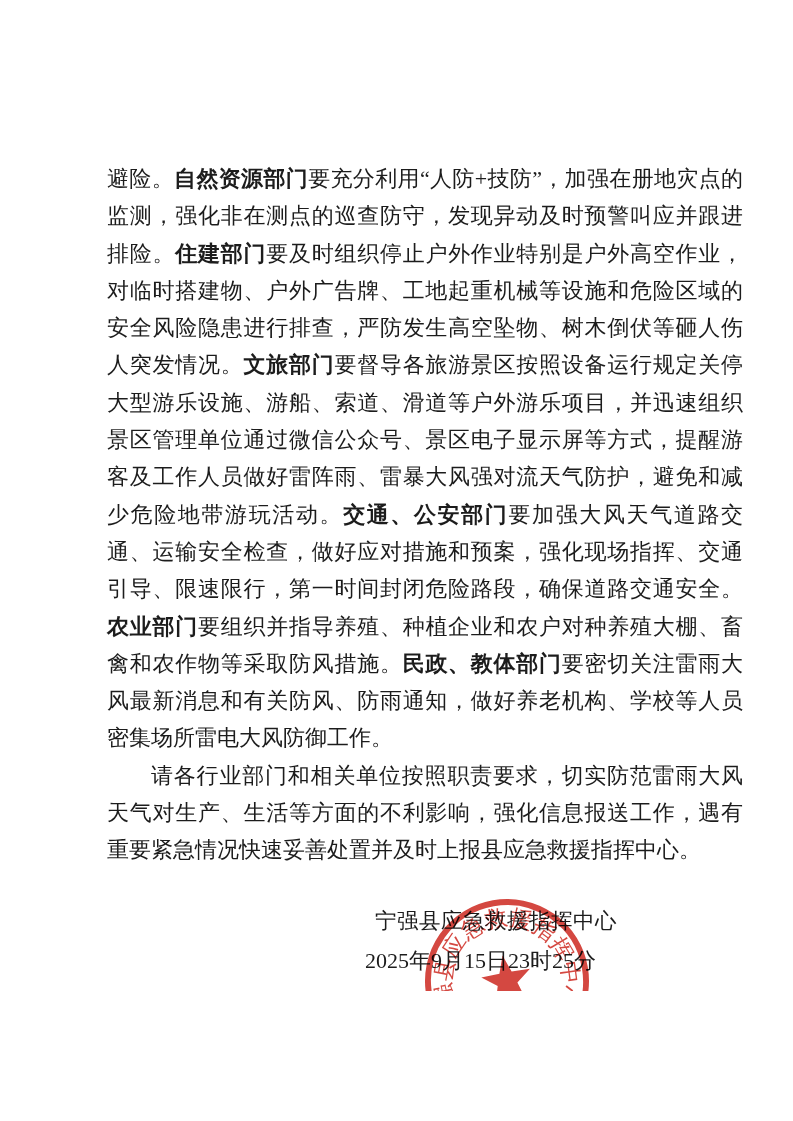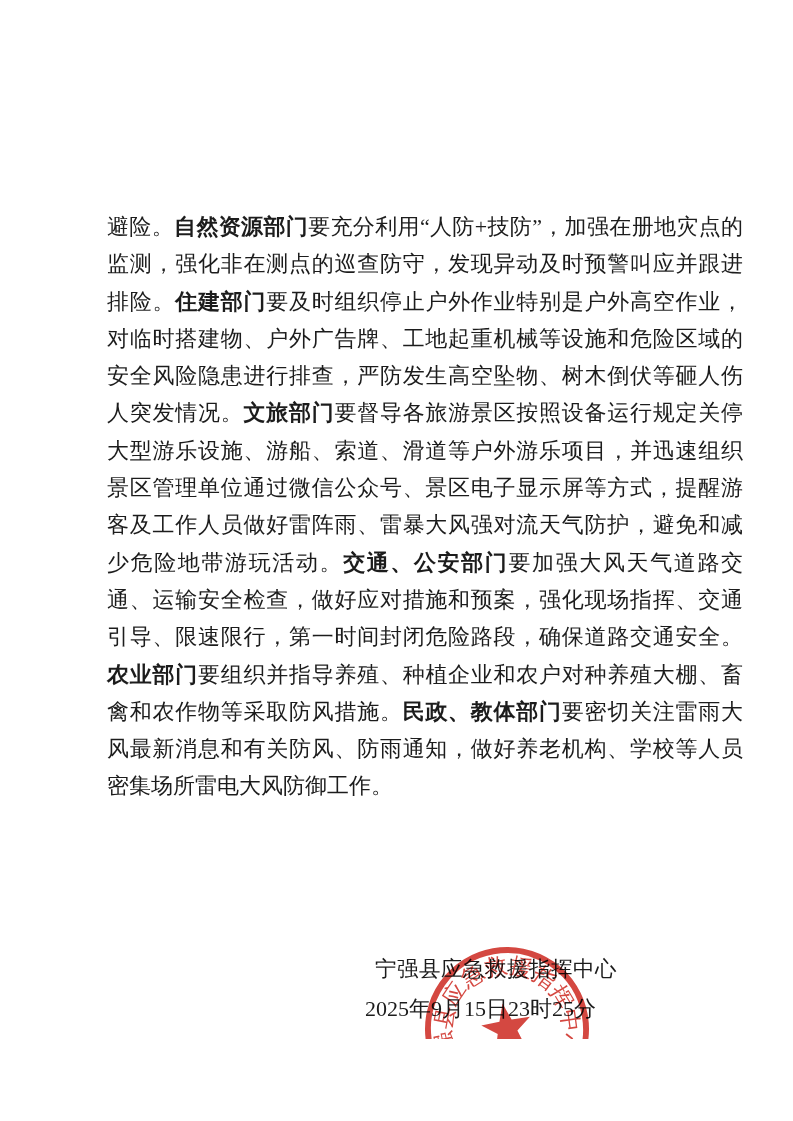--- a/index.html
+++ b/index.html
@@ -8,21 +8,20 @@
     background: #ffffff;
   }
   .sheet {
     position: relative;
     width: 793px;
     height: 991px;
     background: #ffffff;
     overflow: hidden;
     font-family: "Liberation Serif", "DejaVu Serif", serif;
     color: #1c1c1c;
-    margin-top: 48px;
   }
   .doc-body {
     position: absolute;
     left: 107px;
     top: 160px;
     width: 636px;
     font-size: 22px;
     line-height: 37.3px;
     text-align: justify;
     text-justify: inter-character;
@@ -71,20 +70,21 @@
     white-space: nowrap;
   }
 </style>
 </head>
 <body>
 
 <div class="sheet">
 
   <div class="doc-body">
       <p><span>避险。</span><b>自然资源部门</b><span>要充分利用“人防+技防”，加强在册地灾点的监测，强化非在测点的巡查防守，发现异动及时预警叫应并跟进排险。</span><b>住建部门</b><span>要及时组织停止户外作业特别是户外高空作业，对临时搭建物、户外广告牌、工地起重机械等设施和危险区域的安全风险隐患进行排查，严防发生高空坠物、树木倒伏等砸人伤人突发情况。</span><b>文旅部门</b><span>要督导各旅游景区按照设备运行规定关停大型游乐设施、游船、索道、滑道等户外游乐项目，并迅速组织景区管理单位通过微信公众号、景区电子显示屏等方式，提醒游客及工作人员做好雷阵雨、雷暴大风强对流天气防护，避免和减少危险地带游玩活动。</span><b>交通、公安部门</b><span>要加强大风天气道路交通、运输安全检查，做好应对措施和预案，强化现场指挥、交通引导、限速限行，第一时间封闭危险路段，确保道路交通安全。</span><b>农业部门</b><span>要组织并指导养殖、种植企业和农户对种养殖大棚、畜禽和农作物等采取防风措施。</span><b>民政、教体部门</b><span>要密切关注雷雨大风最新消息和有关防风、防雨通知，做好养老机构、学校等人员密集场所雷电大风防御工作。</span></p>
+      <p class="indent"><span>请各行业部门和相关单位按照职责要求，切实防范雷雨大风天气对生产、生活等方面的不利影响，强化信息报送工作，遇有重要紧急情况快速妥善处置并及时上报县应急救援指挥中心。</span></p>
     </div>
 
   <div class="signature-org">宁强县应急救援指挥中心</div>
 
   <div class="signature-date">2025年9月15日23时25分</div>
 
   <svg class="seal" viewBox="0 0 170 170">
     <defs>
       <path id="sealArcTop" d="M 49 128 A 56 56 0 1 1 121 128" fill="none"></path>
       <path id="sealArcBottom" d="M 43.9 134 A 64 64 0 0 0 126.1 134" fill="none"></path>

